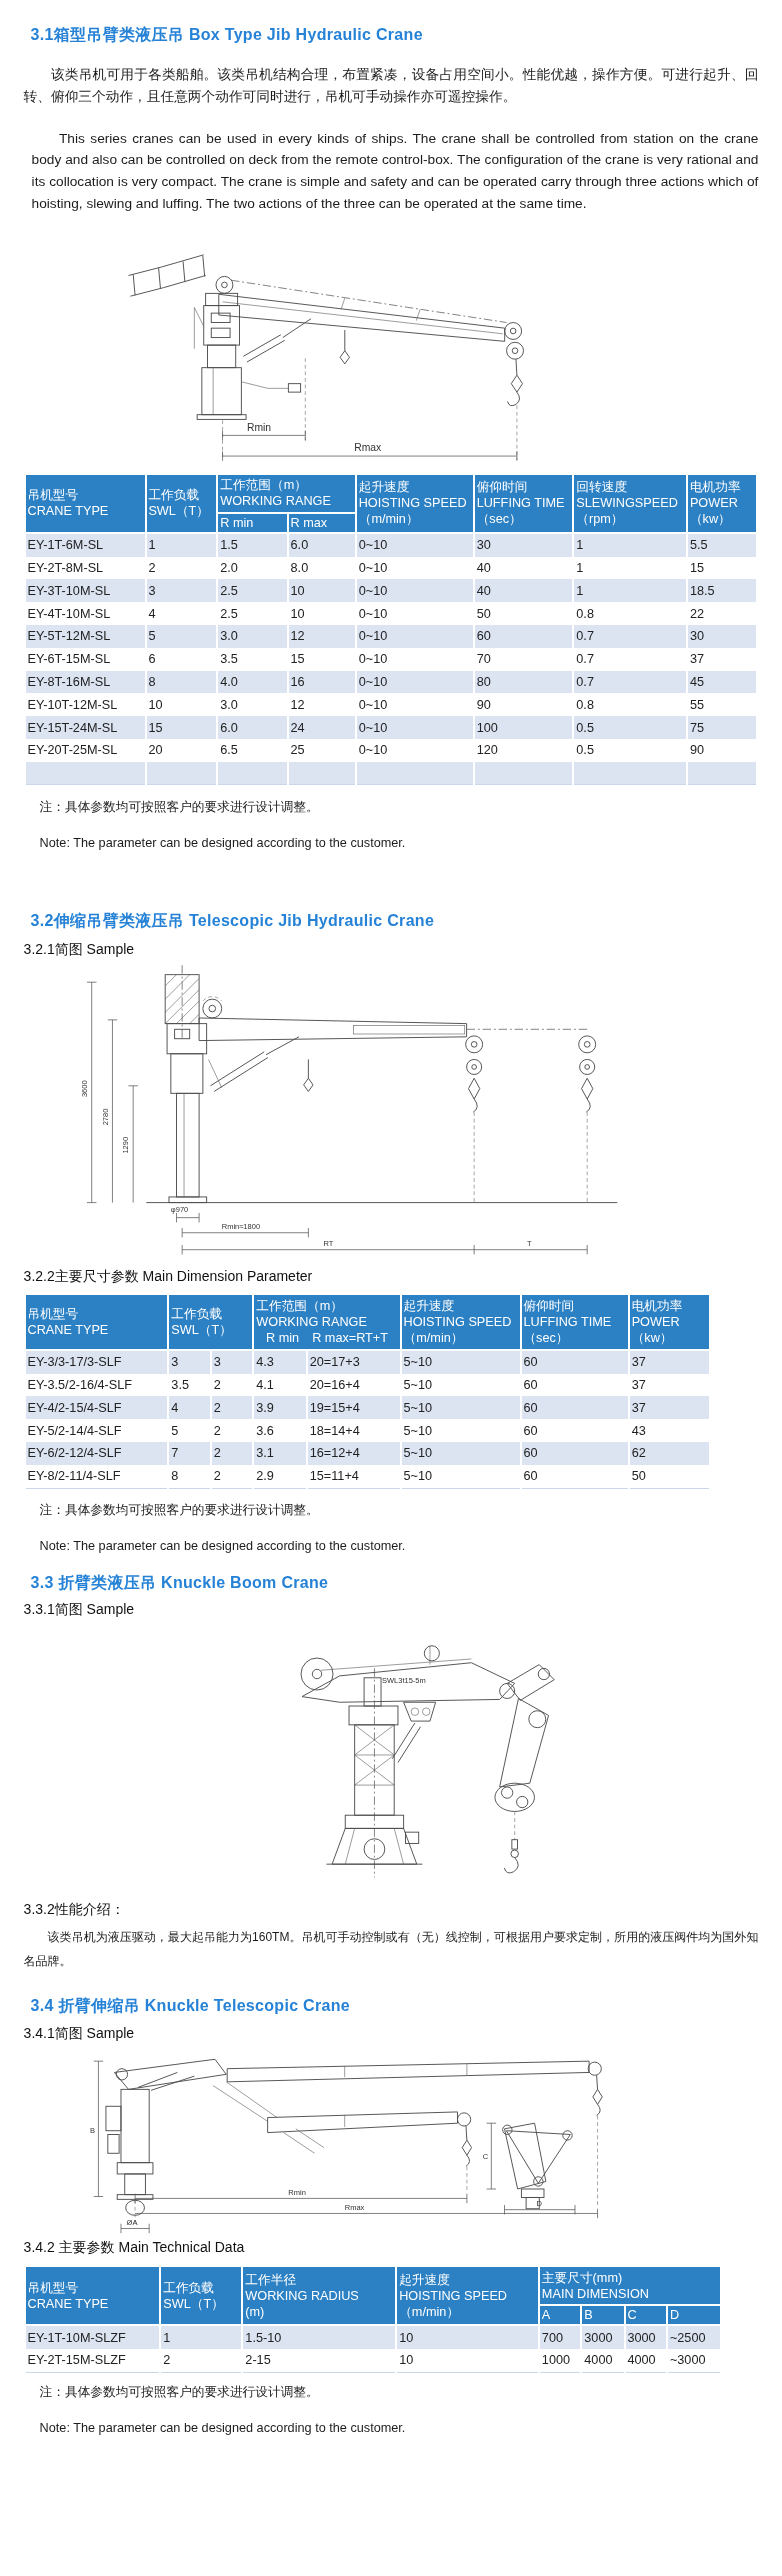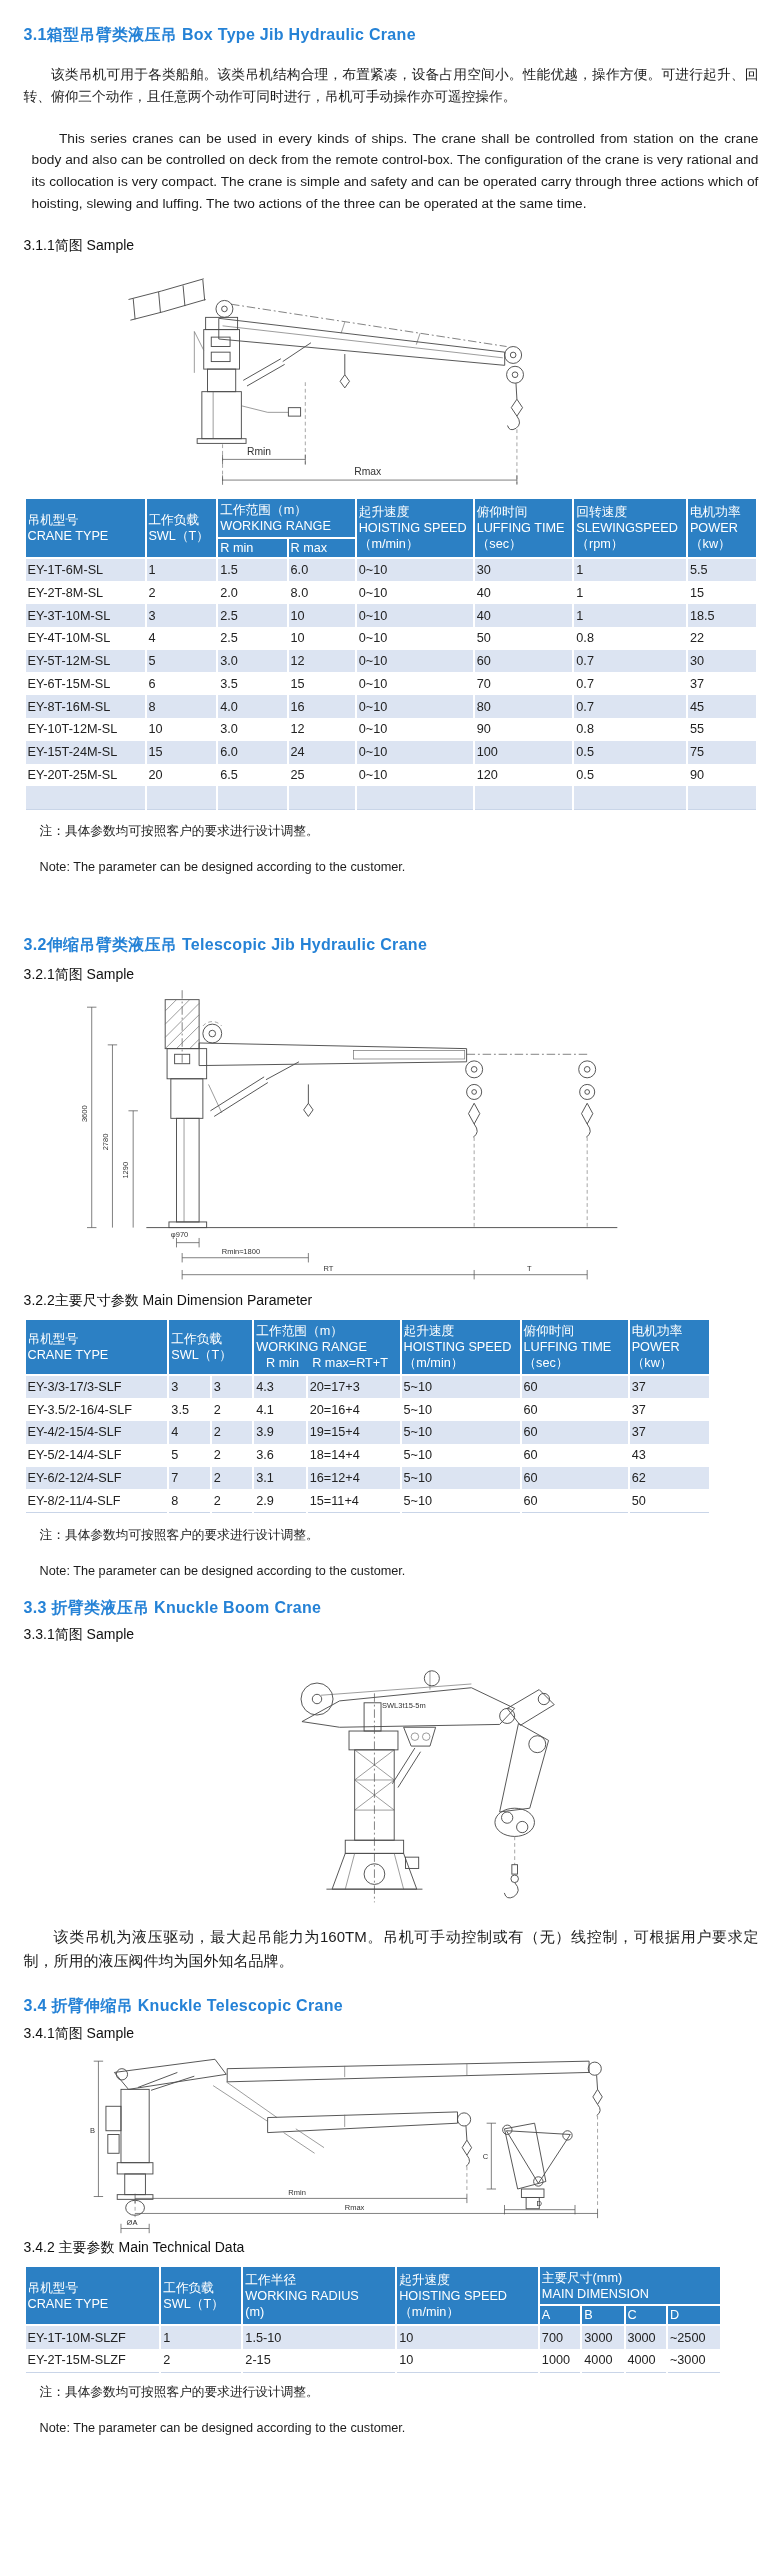--- a/index.html
+++ b/index.html
@@ -5,35 +5,35 @@
   html,body{margin:0;padding:0;background:#ffffff;}
   body{
     width:782px;height:2576px;overflow:hidden;
     font-family:"Liberation Sans","DejaVu Sans",sans-serif;
     color:#1c1c1c;
   }
   .page{box-sizing:border-box;width:782px;padding:24.5px 23.6px 0 23.6px;}
 
   h1.sec{
     font-size:16px;font-weight:bold;color:#2582d6;
-    margin:0 0 19px 0;line-height:20px;letter-spacing:0.3px;
+    margin:0 0 19px 7px;line-height:20px;letter-spacing:0.3px;
   }
   h1.sec2{margin-top:58px;margin-bottom:9.4px;}
   h1.sec3{margin-top:17px;margin-bottom:7.5px;}
   h1.sec4{margin-top:22.6px;margin-bottom:7.5px;}
 
   p.zh{
     font-size:13.7px;line-height:22.6px;margin:0 0 19px 0;
     text-indent:2em;text-align:justify;
   }
   p.en{
     font-size:13.7px;line-height:21.7px;margin:0 0 21px 8px;
     text-indent:2em;text-align:justify;
   }
-  p.zh-s3{font-size:15px;line-height:24.5px;margin:0 0 3.8px 0;text-indent:2em;text-align:justify;}
+  p.zh-s3{font-size:12px;line-height:24.5px;margin:0 0 3.8px 0;text-indent:2em;text-align:justify;}
   p.en-s3{font-size:13.7px;line-height:25.4px;margin:0 0 0 0;text-indent:2em;text-align:justify;}
 
   h3.sub{
     font-size:14px;font-weight:400;color:#111;
     margin:0 0 5.7px 0;line-height:19px;
   }
   h3.tsub{margin:1.9px 0 7.5px 0;}
 
   .fig{position:relative;}
   .fig svg{display:block;}
@@ -77,21 +77,20 @@
   p.note-first3{margin-top:9.4px;}
 </style>
 </head>
 <body>
 
 <div class="page">
 
   <h1 class="sec">3.1箱型吊臂类液压吊  Box Type Jib Hydraulic Crane</h1>
   <p class="zh">该类吊机可用于各类船舶。该类吊机结构合理，布置紧凑，设备占用空间小。性能优越，操作方便。可进行起升、回转、俯仰三个动作，且任意两个动作可同时进行，吊机可手动操作亦可遥控操作。</p>
   <p class="en">This series cranes can be used in every kinds of ships. The crane shall be controlled from station on the crane body and also can be controlled on deck from the remote control-box. The configuration of the crane is very rational and its collocation is very compact. The crane is simple and safety and can be operated carry through three actions which of hoisting, slewing and luffing. The two actions of the three can be operated at the same time.</p>
-  <h3 class="sub">3.1.1简图  Sample</h3>
 
   <div class="fig fig1">
     <svg width="528" height="237" viewBox="0 0 560 252">
 
       <g>
         <polyline class="ln" points="70,42 105,33 150,20"></polyline>
         <polyline class="ln" points="72,64 107,55 152,42"></polyline>
         <line class="ln" x1="75" y1="41" x2="77" y2="63"></line>
         <line class="ln" x1="102" y1="34" x2="104" y2="56"></line>
         <line class="ln" x1="128" y1="27" x2="130" y2="49"></line>
@@ -638,20 +637,21 @@
         <polygon class="ln" points="166,216 228,216 242,254 152,254"></polygon>
         <line class="lt" x1="176" y1="216" x2="166" y2="254"></line>
         <line class="lt" x1="218" y1="216" x2="228" y2="254"></line>
         <circle class="ln" cx="197" cy="238" r="11"></circle>
         <rect class="ln" x="230" y="220" width="14" height="12"></rect>
         <line class="ln" x1="146" y1="254" x2="248" y2="254"></line>
       </g>
     </svg>
   </div>
 
+  <h3 class="sub">3.3.2性能介绍：</h3>
   <p class="zh-s3">该类吊机为液压驱动，最大起吊能力为160TM。吊机可手动控制或有（无）线控制，可根据用户要求定制，所用的液压阀件均为国外知名品牌。</p>
 
   <h1 class="sec sec4">3.4 折臂伸缩吊 Knuckle Telescopic Crane</h1>
   <h3 class="sub">3.4.1简图 Sample</h3>
 
   <div class="fig fig4">
     <svg width="603" height="188" viewBox="0 0 640 200">
 
       <g>
         <line class="dim" x1="38" y1="14" x2="38" y2="158"></line>

